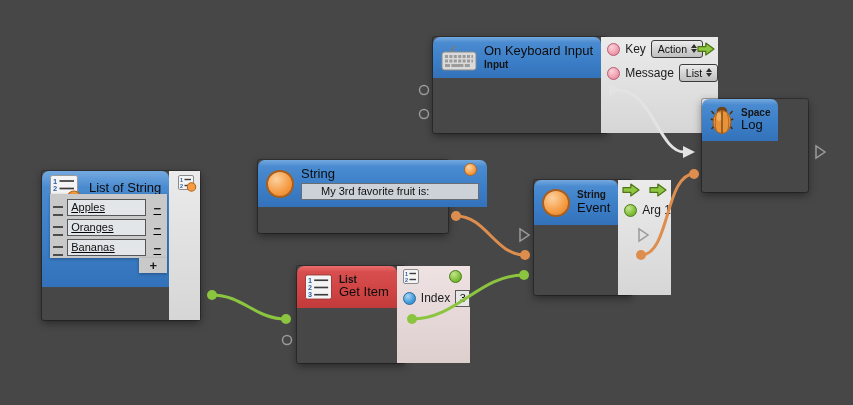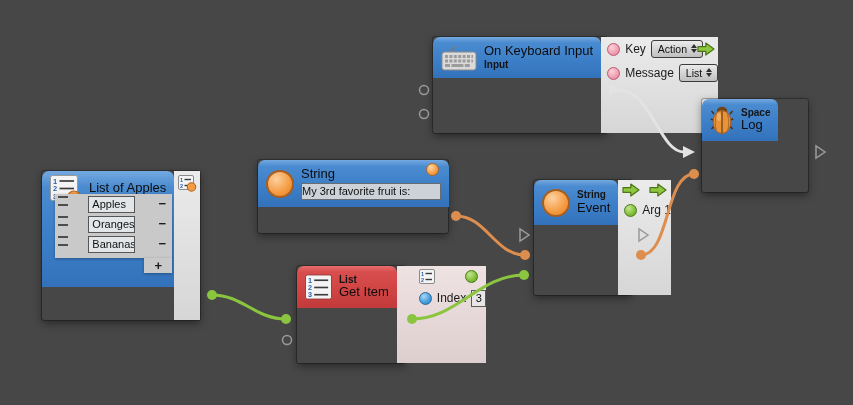--- a/index.html
+++ b/index.html
@@ -23,21 +23,21 @@
   }
   .node.blue .hdr{background:linear-gradient(180deg,#74a9e0 0%,#4a8bd0 14%,#3b7ec7 60%,#3372ba 100%);}
   .node.red  .hdr{background:linear-gradient(180deg,#ea6d6d 0%,#d84e4e 14%,#cf4343 60%,#c23a3a 100%);}
   .ftr{flex:none;border-radius:0 0 7px 7px;}
   .node.blue .ftr{background:#3c79c2;}
   .node.red  .ftr{background:#c93f3f;}
   .body{
     position:relative;flex:1;
     background:linear-gradient(180deg,#ebebeb 0%,#d6d6d6 100%);
   }
-  .node.red .body{background:linear-gradient(180deg,#efe2e2 0%,#decfcf 100%);padding-left:16px;}
+  .node.red .body{background:linear-gradient(180deg,#efe2e2 0%,#decfcf 100%);}
   .hdr-text{display:flex;flex-direction:column;justify-content:center;line-height:1.15;}
   .title{font-size:13px;color:#0c0c0c;white-space:nowrap;}
   .cat{font-size:10px;font-weight:bold;color:#141414;white-space:nowrap;}
   .row{display:flex;align-items:center;gap:5px;padding-left:6px;position:relative;}
   .plabel{font-size:12px;color:#1a1a1a;white-space:nowrap;}
   
   .port{width:13px;height:13px;border-radius:50%;flex:none;box-sizing:border-box;}
   .port.pink  {background:radial-gradient(circle at 35% 30%,#fbd3dc,#ef9cad 62%,#e27b91);border:1px solid #b85a72;}
   .port.green {background:radial-gradient(circle at 35% 30%,#c4e68e,#7dbd36 62%,#63a023);border:1px solid #4a7a18;}
   .port.orange{background:radial-gradient(circle at 35% 30%,#fdd5a3,#f59b42 62%,#e8862c);border:1px solid #b2671d;}
@@ -48,27 +48,27 @@
   
   .dd{display:inline-flex;align-items:center;gap:4px;height:15px;padding:0 5px 1px 6px;
     border:1px solid #3c3c3c;border-radius:3px;
     background:linear-gradient(#ebebeb,#bfbfbf);font-size:10.5px;color:#111;}
   .dd-arr{display:inline-flex;flex-direction:column;align-items:center;}
   .dd-arr i{display:block;width:0;height:0;border-left:3px solid transparent;border-right:3px solid transparent;}
   .dd-arr .up{border-bottom:4px solid #2e2e2e;margin-bottom:1px;}
   .dd-arr .dn{border-top:4px solid #2e2e2e;}
   
   .txtbox{background:#ccd2d8;border:1px solid #686d72;height:15px;line-height:15px;
-    font-size:11px;color:#101010;padding:0 0;white-space:nowrap;}
+    font-size:11px;color:#101010;padding:0 19px;white-space:nowrap;}
   .idxbox{background:#e7e7e7;border:1px solid #5a5a5a;width:13px;height:15px;line-height:15px;
     font-size:11px;color:#101010;text-align:center;}
   
   .list-panel{position:absolute;top:23px;right:2px;width:111px;background:#c9c9c9;
     box-shadow:0 1px 3px rgba(0,0,0,.3);padding:2px 3px;}
-  .list-row{display:flex;align-items:flex-start;gap:20px;height:20px;}
+  .list-row{display:flex;align-items:flex-end;gap:4px;height:20px;text-decoration:underline;}
   .handle{width:10px;height:6px;border-top:2px solid #4c4c4c;border-bottom:2px solid #4c4c4c;flex:none;}
   .li-box{flex:1;background:#e3e6e8;border:1px solid #565656;height:15px;line-height:15px;
     font-size:11px;color:#101010;padding:0 3px;overflow:hidden;white-space:nowrap;}
   .minus{width:14px;text-align:center;font-size:13px;font-weight:bold;color:#1c1c1c;flex:none;}
   .plus-row{position:absolute;top:87px;right:2px;width:28px;height:15px;background:#c9c9c9;
     box-shadow:0 1px 3px rgba(0,0,0,.3);text-align:center;font-size:13px;font-weight:bold;
     color:#1c1c1c;line-height:15px;}
   .wires{position:absolute;left:0;top:0;pointer-events:none;}
 </style>
 </head>
@@ -151,21 +151,21 @@
       <svg width="32" height="30" viewBox="0 0 32 30">
         <rect x="0.5" y="0.5" width="27" height="25" rx="2" fill="#f4f4f4" stroke="#9a9a9a"></rect>
         <text x="3" y="8.5" font-size="7.5" font-weight="bold" fill="#2a5fa8">1</text>
         <line x1="9.5" y1="6" x2="24" y2="6" stroke="#3c3c3c" stroke-width="1.7"></line>
         <text x="3" y="16" font-size="7.5" font-weight="bold" fill="#2a5fa8">2</text>
         <line x1="9.5" y1="13.5" x2="24" y2="13.5" stroke="#3c3c3c" stroke-width="1.7"></line>
         <text x="3" y="23.5" font-size="7.5" font-weight="bold" fill="#2a5fa8">3</text>
         <line x1="9.5" y1="21" x2="24" y2="21" stroke="#3c3c3c" stroke-width="1.7"></line>
         <circle cx="24" cy="22.5" r="6.5" fill="#f59b42" stroke="#b2671d" stroke-width="1.2"></circle>
       </svg>
-      <div class="title" style="margin-top:5px">List of Apples</div>
+      <div class="title" style="margin-top:5px">List of String</div>
       <div class="list-panel">
         <div class="list-row">
           <span class="handle"></span>
           <span class="li-box">Apples</span>
           <span class="minus">−</span>
         </div>
         <div class="list-row">
           <span class="handle"></span>
           <span class="li-box">Oranges</span>
           <span class="minus">−</span>

